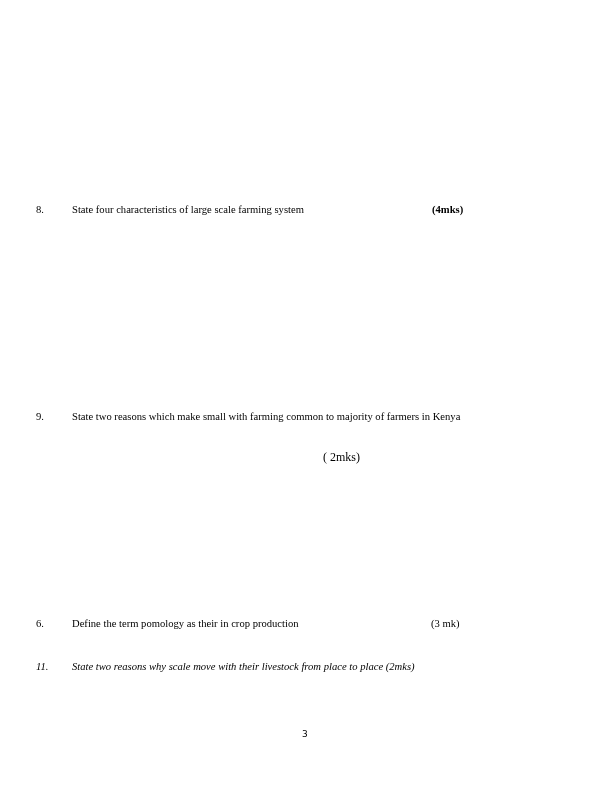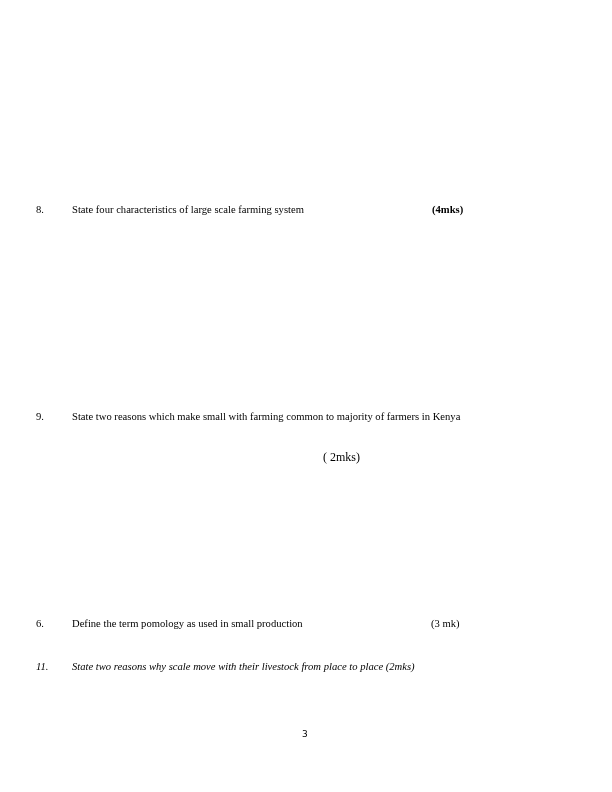--- a/index.html
+++ b/index.html
@@ -71,21 +71,21 @@
   </div>
 
   <div class="question" style="top:410px; width:540px; height:13px;">
     <span class="q-num">9.</span>
     <span class="q-text">State two reasons which make small with farming common to majority of farmers in Kenya</span>
   </div>
   <span class="marks-line" style="left:323px; top:451px;">( 2mks)</span>
 
   <div class="question" style="top:617px; width:540px; height:13px;">
     <span class="q-num">6.</span>
-    <span class="q-text">Define the term pomology as used in small production</span>
+    <span class="q-text">Define the term pomology as their in crop production</span>
     <span class="q-marks" style="left:395px;">(3 mk)</span>
   </div>
 
   <div class="question" style="top:660px; width:540px; height:13px;font-style:italic;">
     <span class="q-num">11.</span>
     <span class="q-text">State two reasons why scale move with their livestock from place to place (2mks)</span>
   </div>
 
   <span class="page-number">3</span>
 

